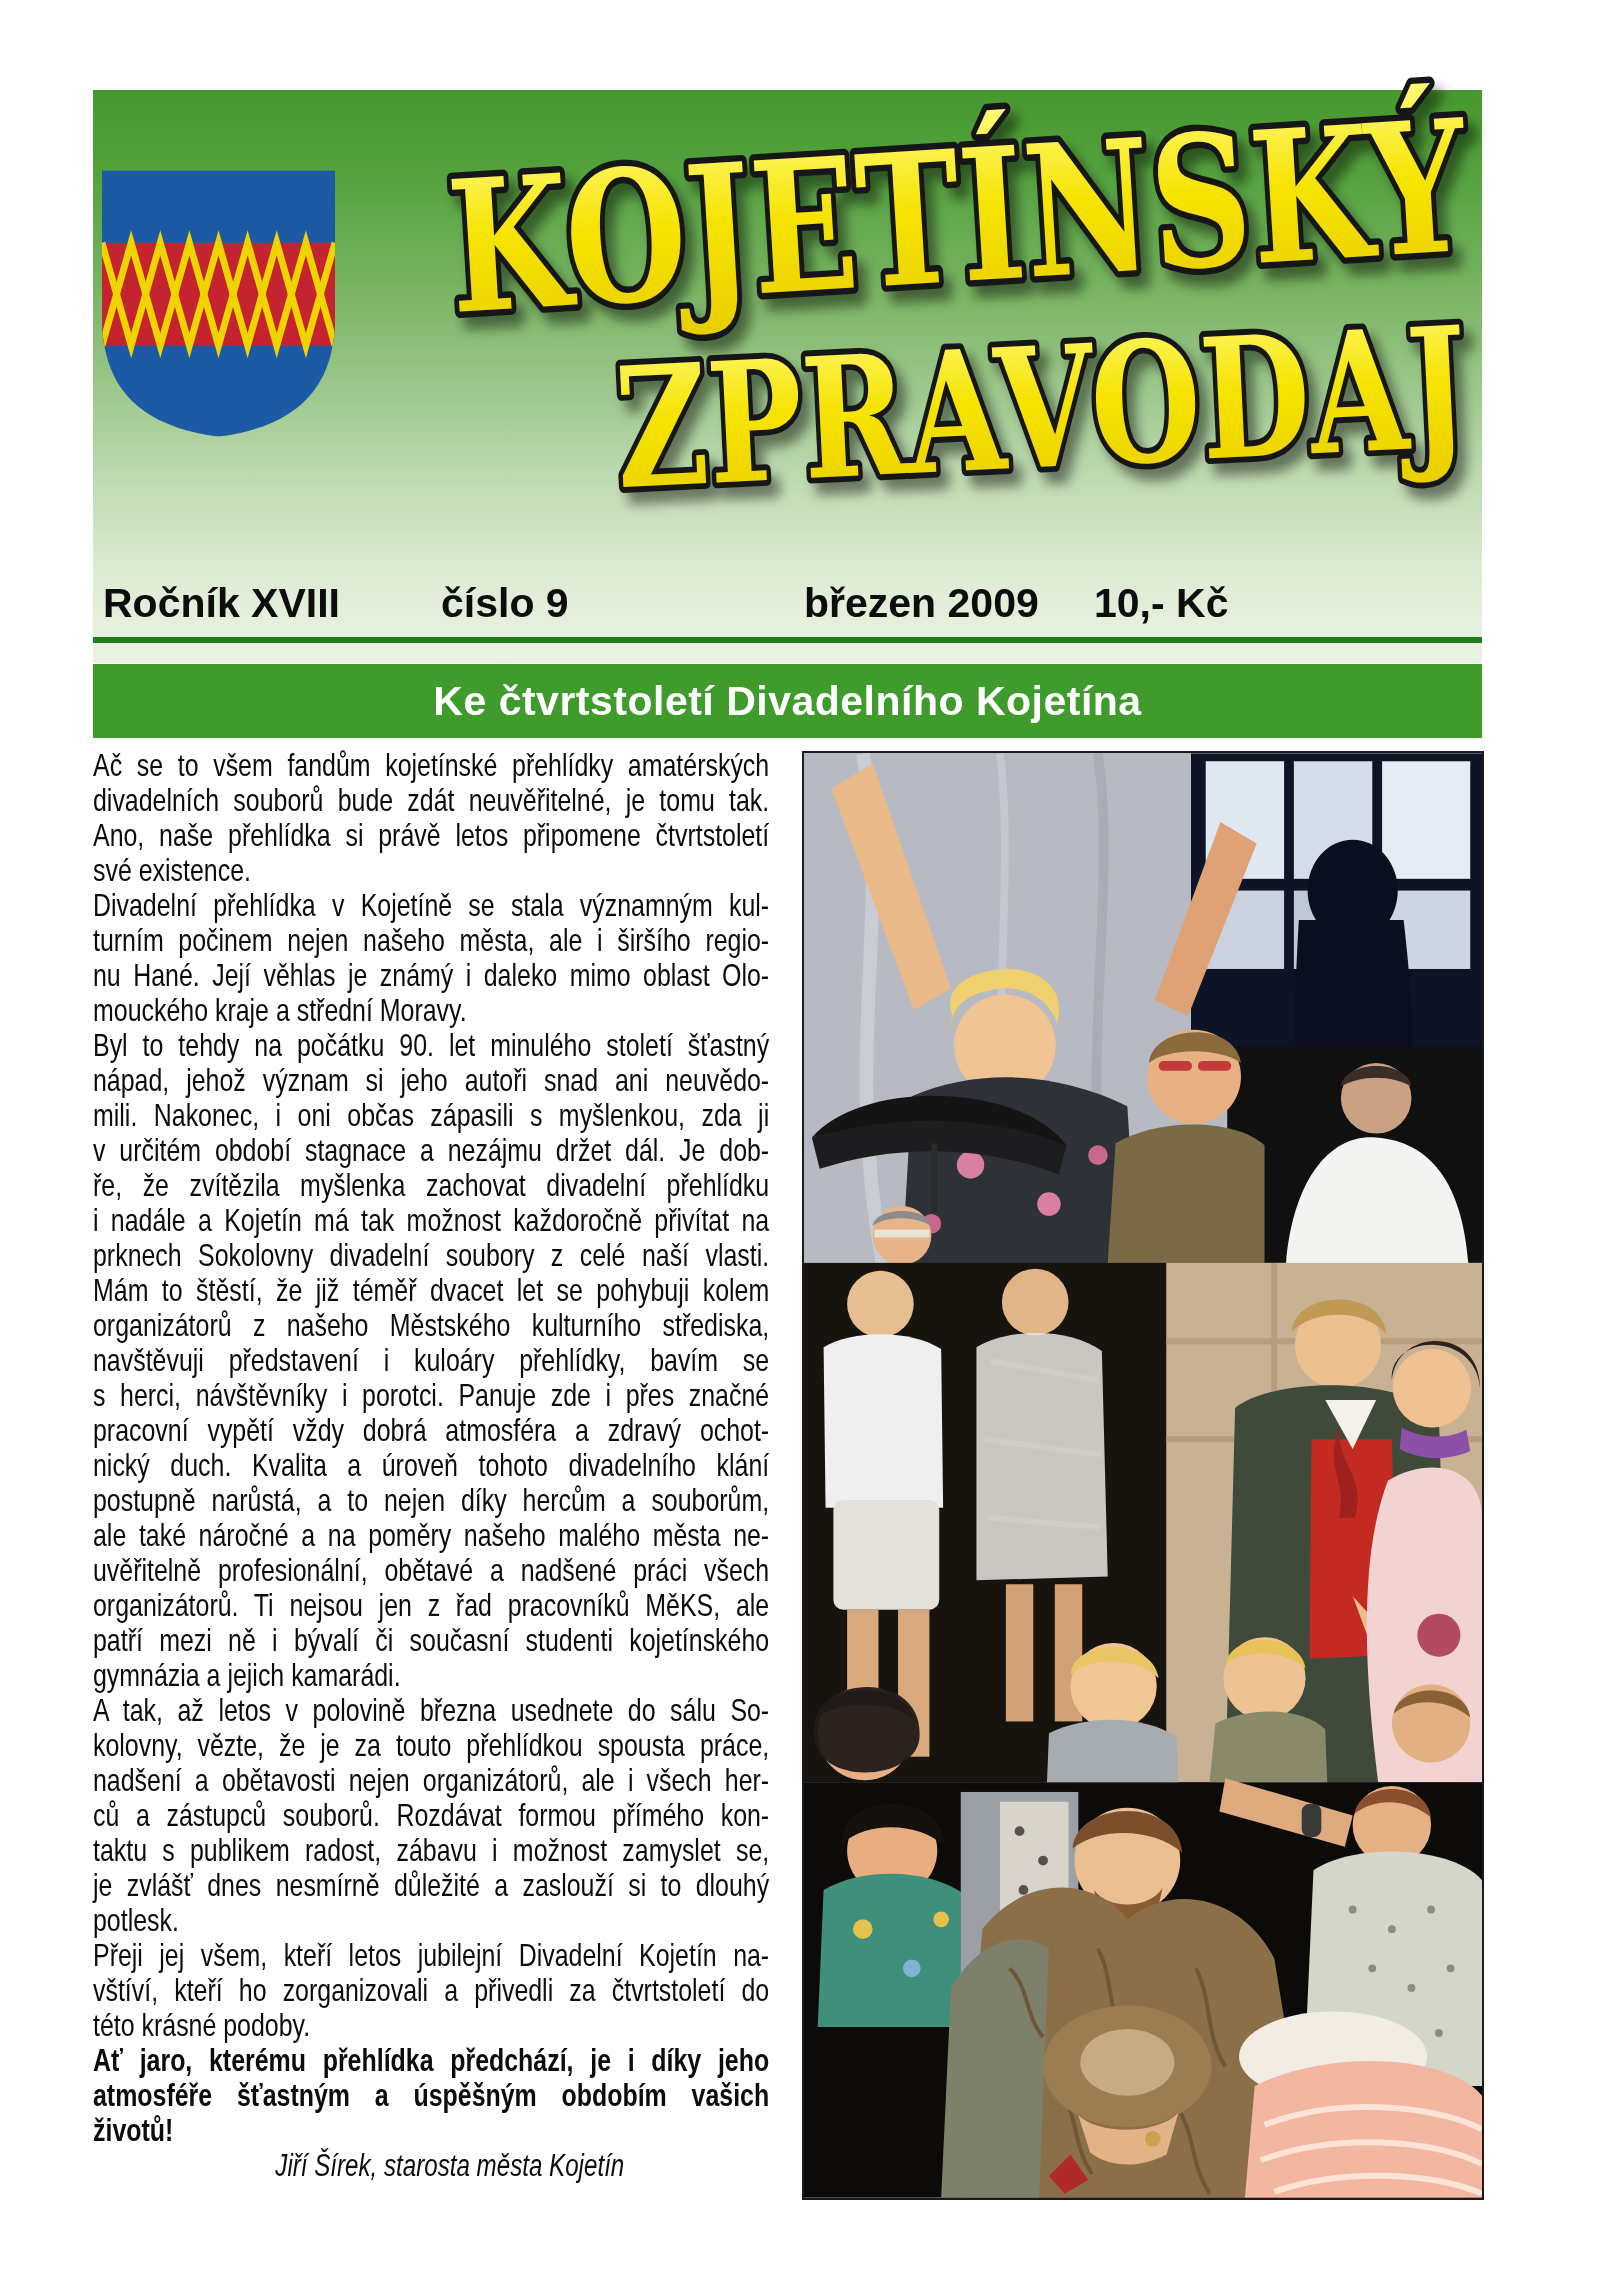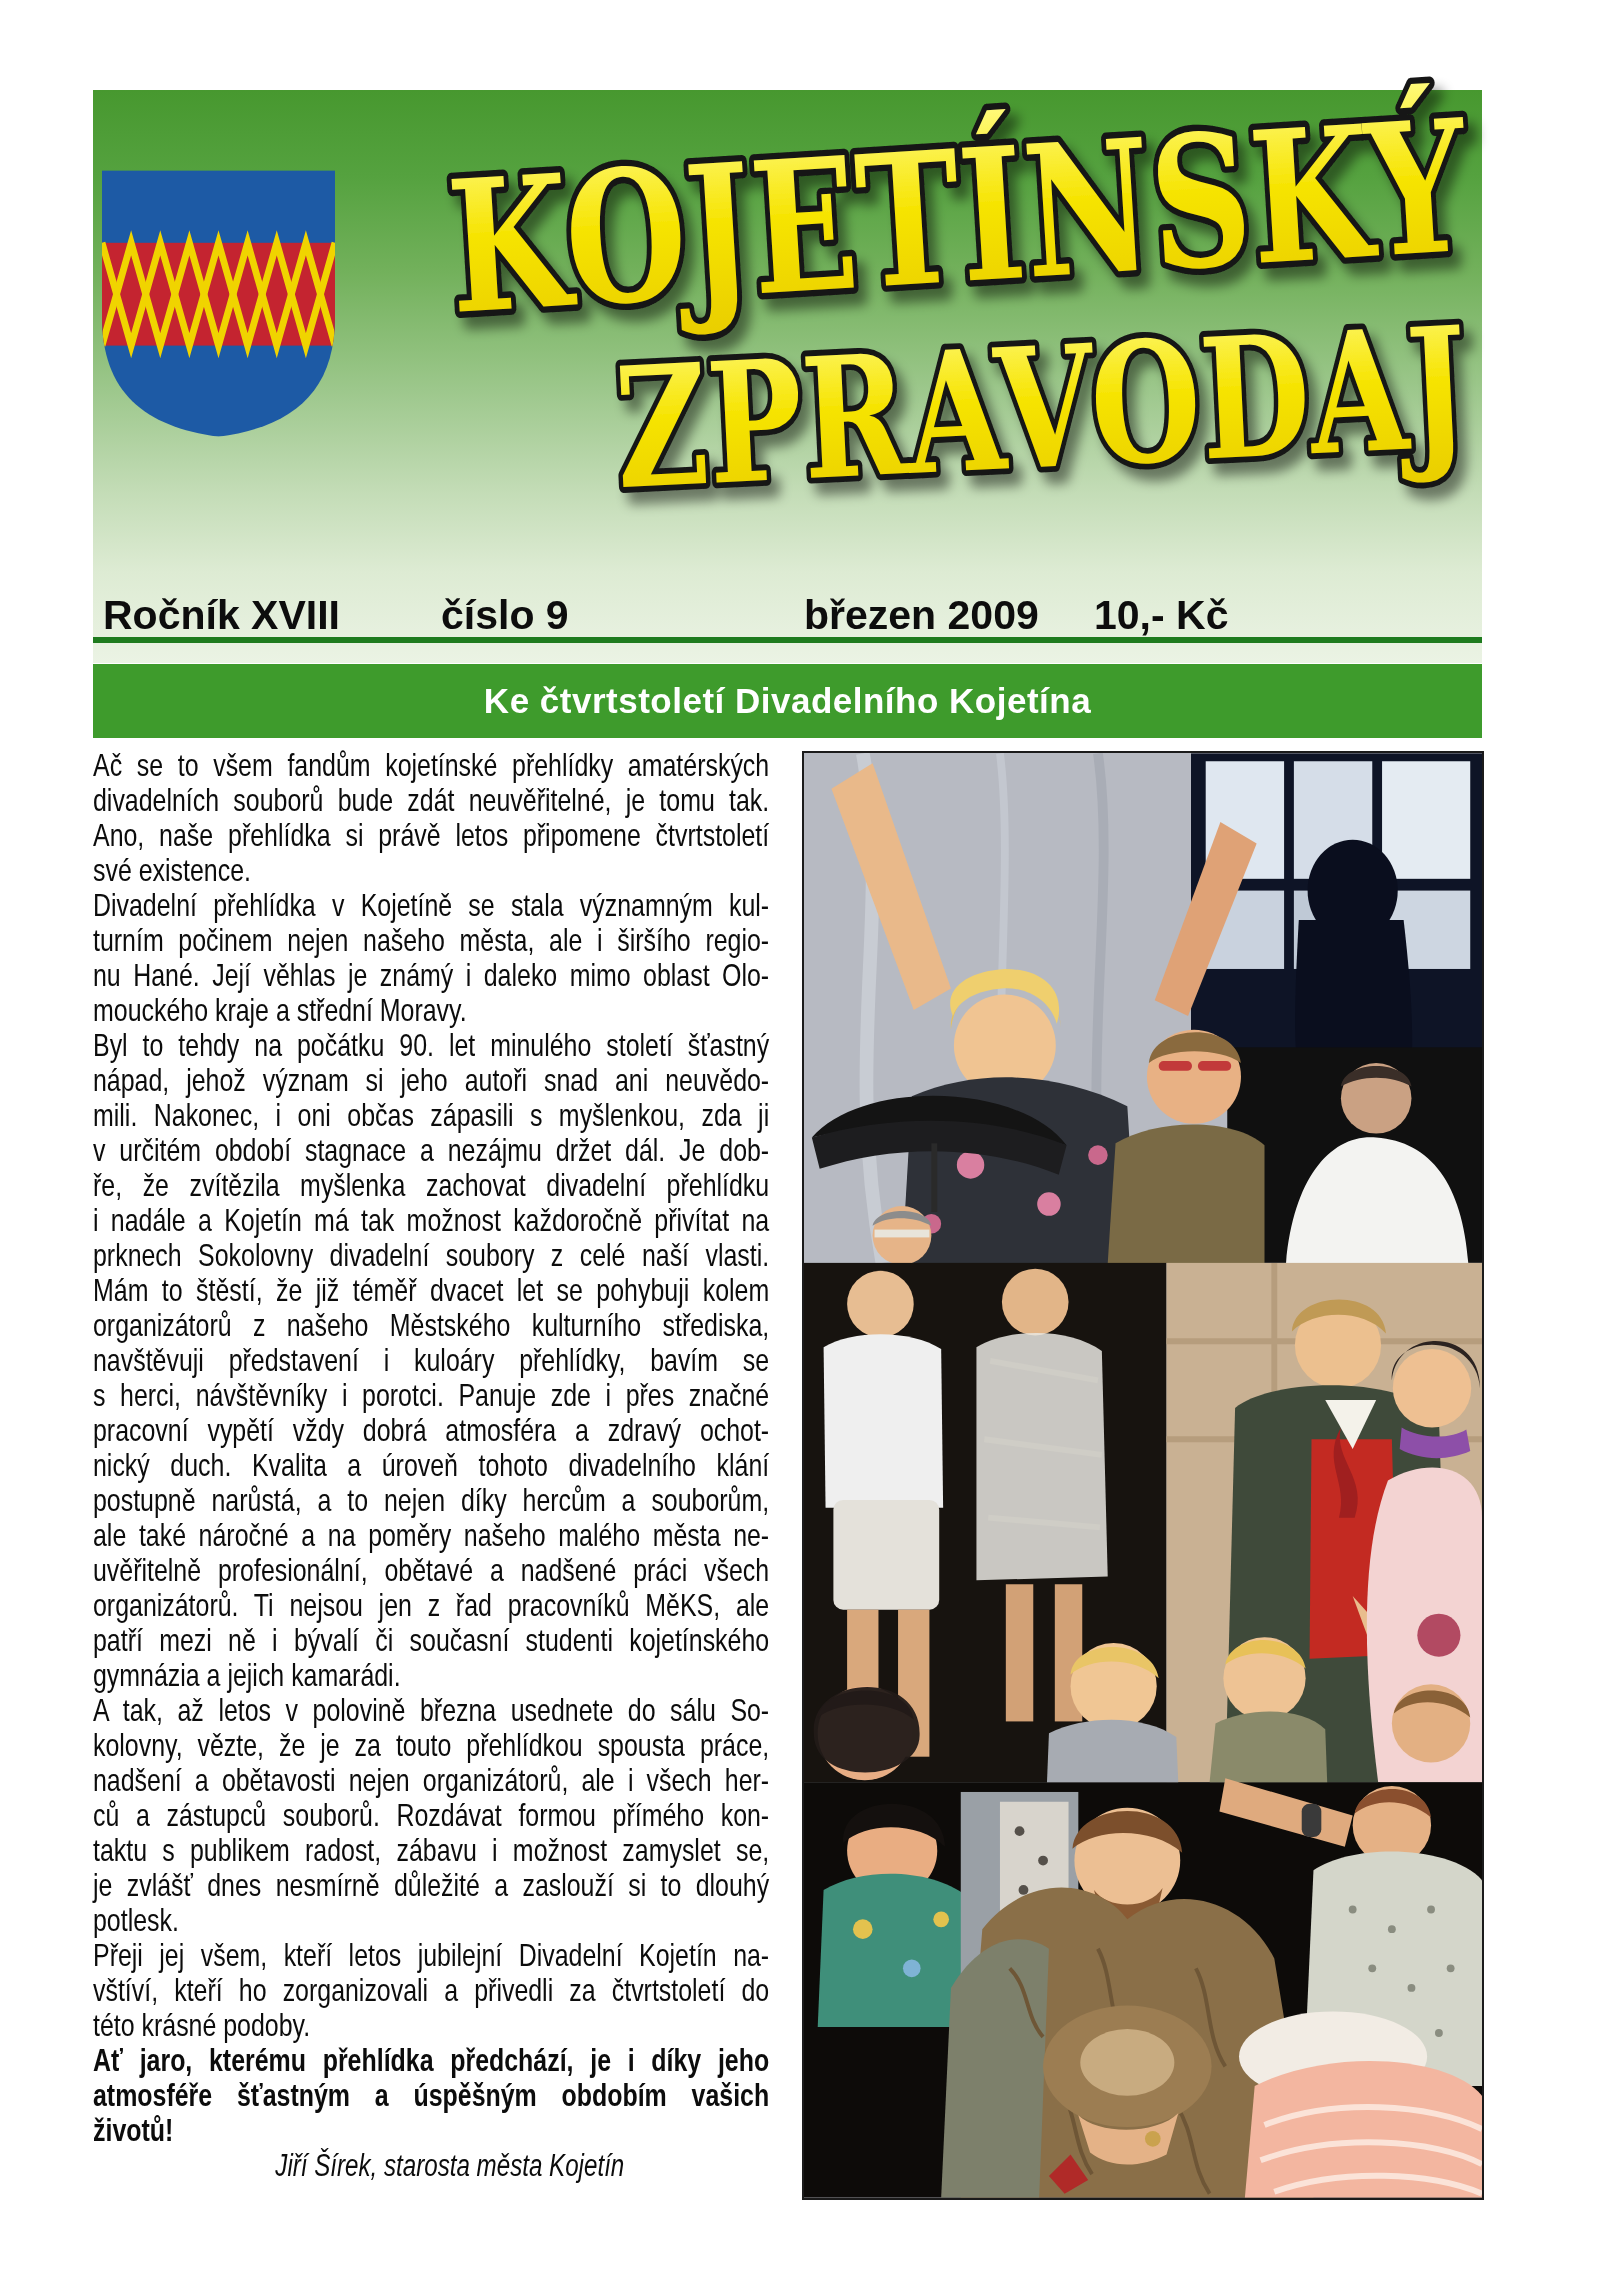--- a/index.html
+++ b/index.html
@@ -7,26 +7,26 @@
         font-family:"Liberation Sans",sans-serif;}
   .abs{position:absolute;}
 
   
   #header-bg{left:93px;top:90px;width:1389px;height:573px;
     background:linear-gradient(180deg,#47982f 0%,#55a23f 15%,#73b15c 32%,#9cc78b 52%,
                #c3dcb6 70%,#ddebd3 84%,#ebf3e4 100%);}
   #header-rule{left:93px;top:637px;width:1389px;height:5.9px;background:#1e7b1e;}
 
   
-  .issue-item{top:580px;font-size:41px;font-weight:bold;color:#0d0d0d;white-space:nowrap;margin-top:12px;}
+  .issue-item{top:580px;font-size:41px;font-weight:bold;color:#0d0d0d;white-space:nowrap;}
 
   
   #banner{left:93px;top:664px;width:1389px;height:74px;background:#3e9b2c;
           display:flex;align-items:center;justify-content:center;}
-  #banner span{color:#ffffff;font-size:35px;font-weight:bold;letter-spacing:0.5px;}
+  #banner span{color:#ffffff;font-size:41px;font-weight:bold;letter-spacing:0.5px;}
 
   
   #article{left:93px;top:748px;width:868px;transform:scaleX(0.779);transform-origin:top left;
            font-size:32px;line-height:35px;color:#0c0c0c;}
   #article .ln{height:35px;white-space:normal;}
   #article .jl{text-align:justify;text-align-last:justify;}
   #article .el{text-align:left;}
   #article .b{font-weight:bold;}
   #sig{text-align:right;padding-right:186px;font-style:italic;font-size:31px;}
 

